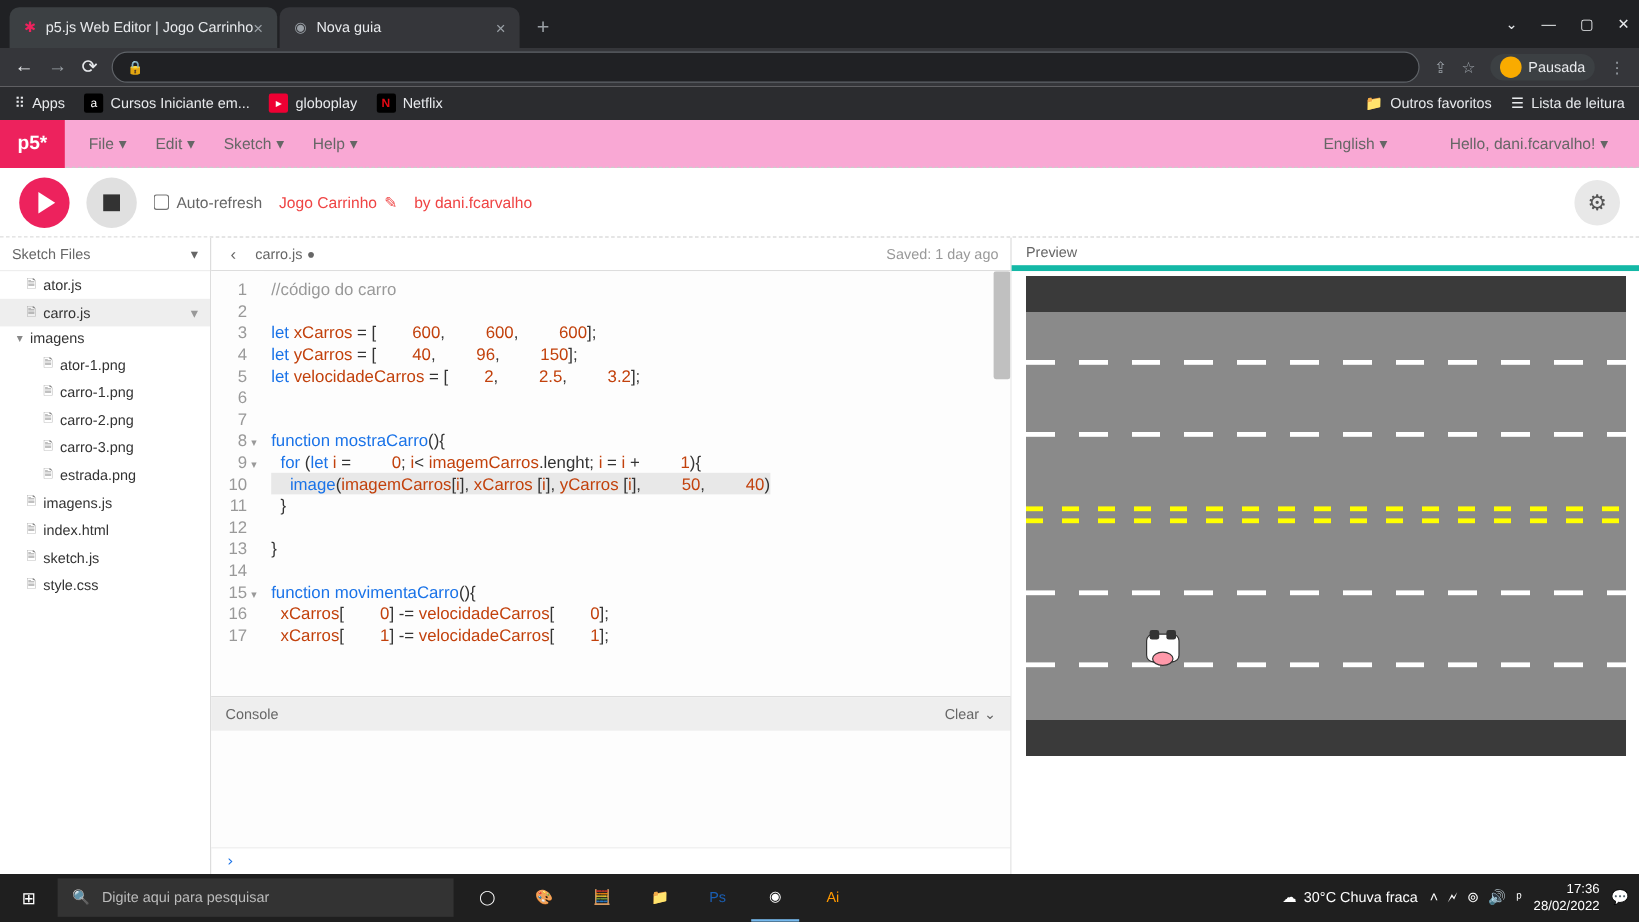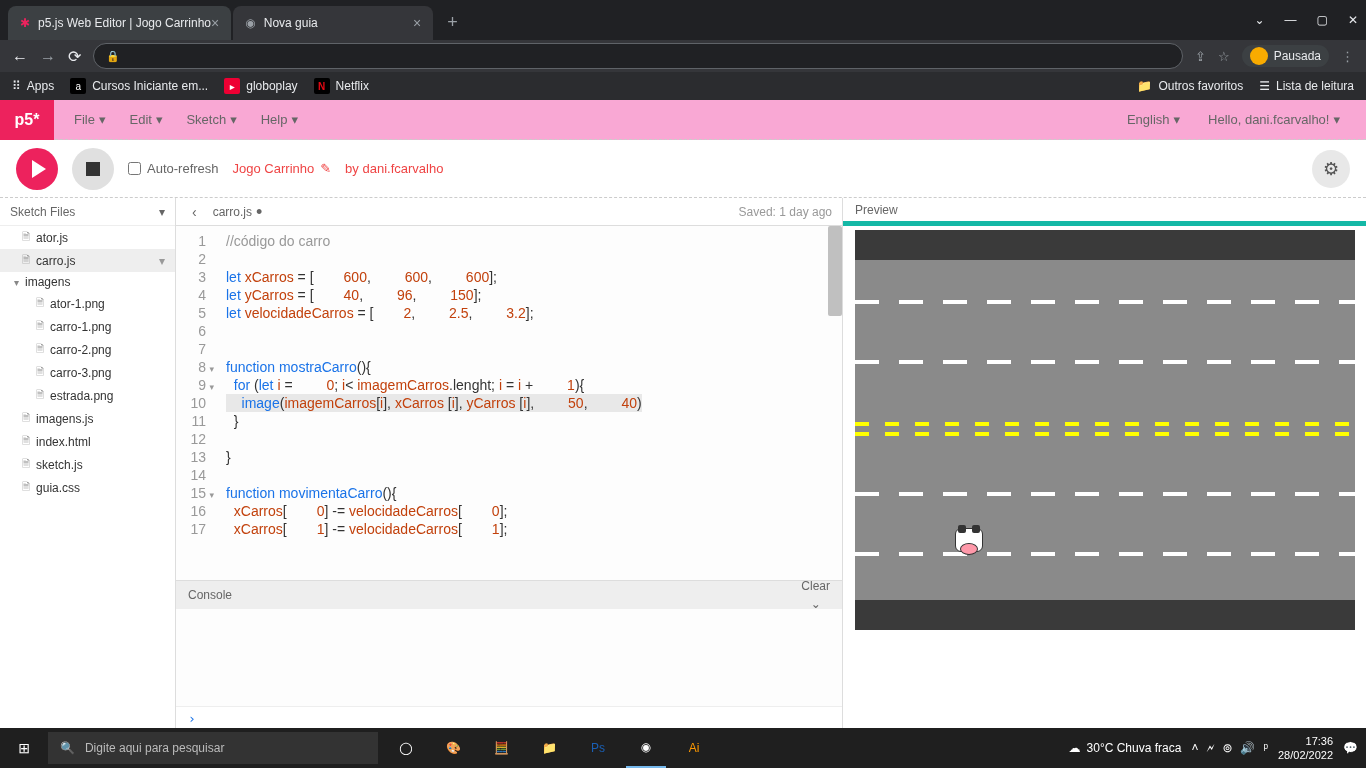--- a/index.html
+++ b/index.html
@@ -28,21 +28,21 @@
 .bookmarks { background:#2b2c2f; height:28px; display:flex; align-items:center; padding:0 12px; gap:16px; color:#e8eaed; font-size:12px; }
 .bm { display:flex; align-items:center; gap:6px; cursor:pointer; }
 .bm-icon { width:16px; height:16px; border-radius:2px; display:inline-flex; align-items:center; justify-content:center; font-size:10px; }
 .bm-right { margin-left:auto; display:flex; gap:16px; }
 
 
 .p5-menubar { height:40px; background:#f9a8d4; border-bottom:1px dashed #ccc; display:flex; align-items:center; }
 .p5-logo { width:54px; height:40px; background:#ed225d; color:#fff; display:flex; align-items:center; justify-content:center; font-weight:bold; font-size:16px; }
 .p5-menu { display:flex; gap:4px; margin-left:10px; }
 .p5-menu-item { padding:6px 10px; color:#666; cursor:pointer; display:flex; align-items:flex-end; gap:4px; }
-.p5-menu-right { margin-left:auto; display:flex; gap:8px; padding-right:16px; color:#666; }
+.p5-menu-right { margin-left:auto; display:flex; gap:32px; padding-right:16px; color:#666; }
 
 .p5-toolbar { height:58px; display:flex; align-items:center; padding:0 16px; gap:14px; border-bottom:1px dashed #ccc; }
 .play-btn { width:42px; height:42px; border-radius:50%; background:#ed225d; display:flex; align-items:center; justify-content:center; cursor:pointer; }
 .play-btn::before { content:""; border-left:14px solid #fff; border-top:9px solid transparent; border-bottom:9px solid transparent; margin-left:4px; }
 .stop-btn { width:42px; height:42px; border-radius:50%; background:#e0e0e0; display:flex; align-items:center; justify-content:center; cursor:pointer; }
 .stop-btn::before { content:""; width:14px; height:14px; background:#333; }
 .auto-refresh { display:flex; align-items:center; gap:6px; color:#666; }
 .sketch-name { color:#ef4444; display:flex; align-items:center; gap:6px; }
 .gear { margin-left:auto; width:38px; height:38px; border-radius:50%; background:#e8e8e8; display:flex; align-items:center; justify-content:center; font-size:18px; cursor:pointer; color:#555; }
 
@@ -70,21 +70,21 @@
 .code-line.hl { background:#e8e8e8; }
 .kw { color:#1a73e8; }
 .var { color:#c2410c; }
 .num { color:#c2410c;padding-left:30px; }
 .fn { color:#1a73e8; }
 .cmt { color:#999; }
 .scroll-thumb { position:absolute; right:0; top:0; width:14px; height:90px; background:#c0c0c0; border-radius:2px; }
 
 .console-area { height:150px; border-top:1px solid #ddd; display:flex; flex-direction:column; }
 .console-head { height:28px; background:#eee; display:flex; align-items:center; padding:0 12px; color:#666; font-size:12px; }
-.console-head .clear { margin-left:auto; display:flex; align-items:center; gap:4px; cursor:pointer;flex-direction:column; }
+.console-head .clear { margin-left:auto; display:flex; align-items:center; gap:4px; cursor:pointer; }
 .console-body { flex:1; background:#fdfdfd; }
 .console-prompt { padding:0 12px; color:#1a73e8; font-family:monospace; border-top:1px solid #eee; height:24px; display:flex; align-items:center; }
 
 .preview-pane { width:524px; border-left:1px solid #ddd; display:flex; flex-direction:column; }
 .preview-head { height:28px; padding:0 12px; display:flex; align-items:center; color:#666; font-size:12px; border-bottom:5px solid #14b8a6; }
 .preview-body { flex:1; background:#fff; display:flex; align-items:flex-start; justify-content:center; padding-top:4px; }
 .canvas { width:500px; height:400px; background:#8a8a8a; position:relative; }
 .road-top, .road-bot { position:absolute; left:0; right:0; height:30px; background:#3a3a3a; }
 .road-top { top:0; } .road-bot { bottom:0; }
 .lane { position:absolute; left:0; right:0; height:4px; }
@@ -273,21 +273,21 @@
         <div class="file-item">
           <span class="file-icon">🗎</span>
           <span>index.html</span>
         </div>
         <div class="file-item">
           <span class="file-icon">🗎</span>
           <span>sketch.js</span>
         </div>
         <div class="file-item">
           <span class="file-icon">🗎</span>
-          <span>guia.css</span>
+          <span>style.css</span>
         </div>
       </div>
   </div>
 
   <div class="editor-area">
     <div class="file-tabs">
       <span class="collapse-btn">‹</span>
       <span class="file-tab-name">
         <span>carro.js</span>
         <span style="font-size:18px;line-height:10px">•</span>

